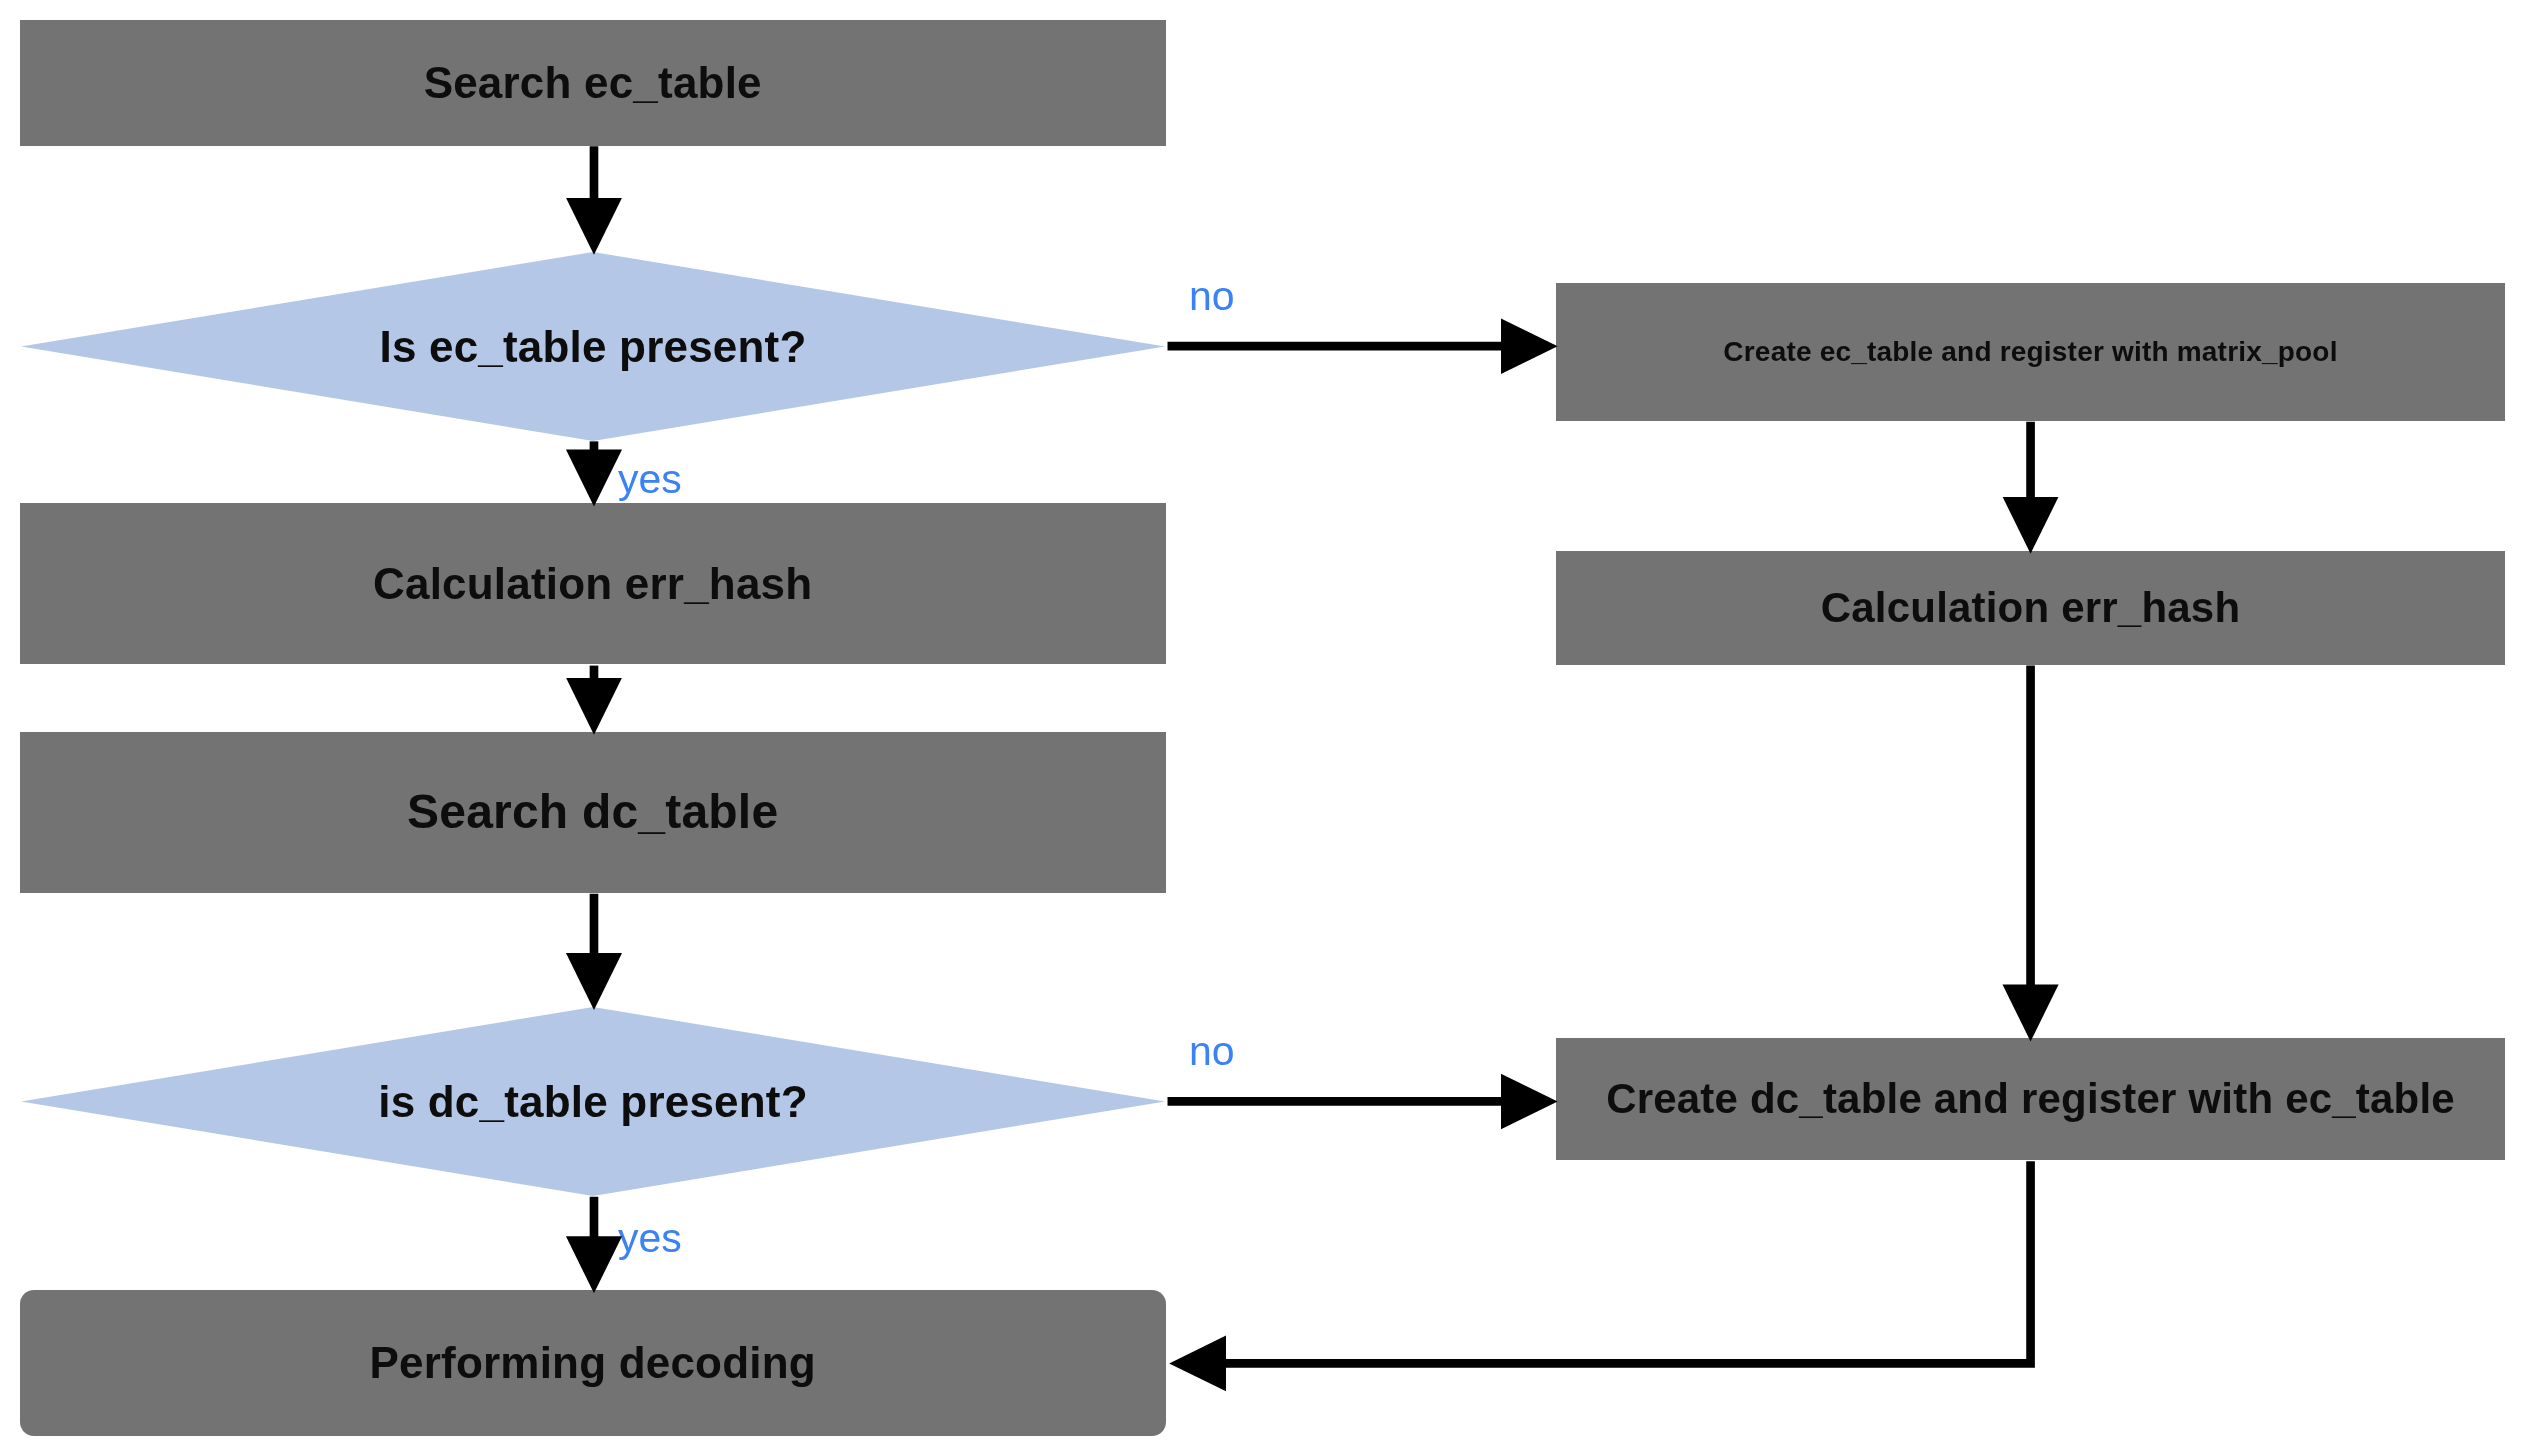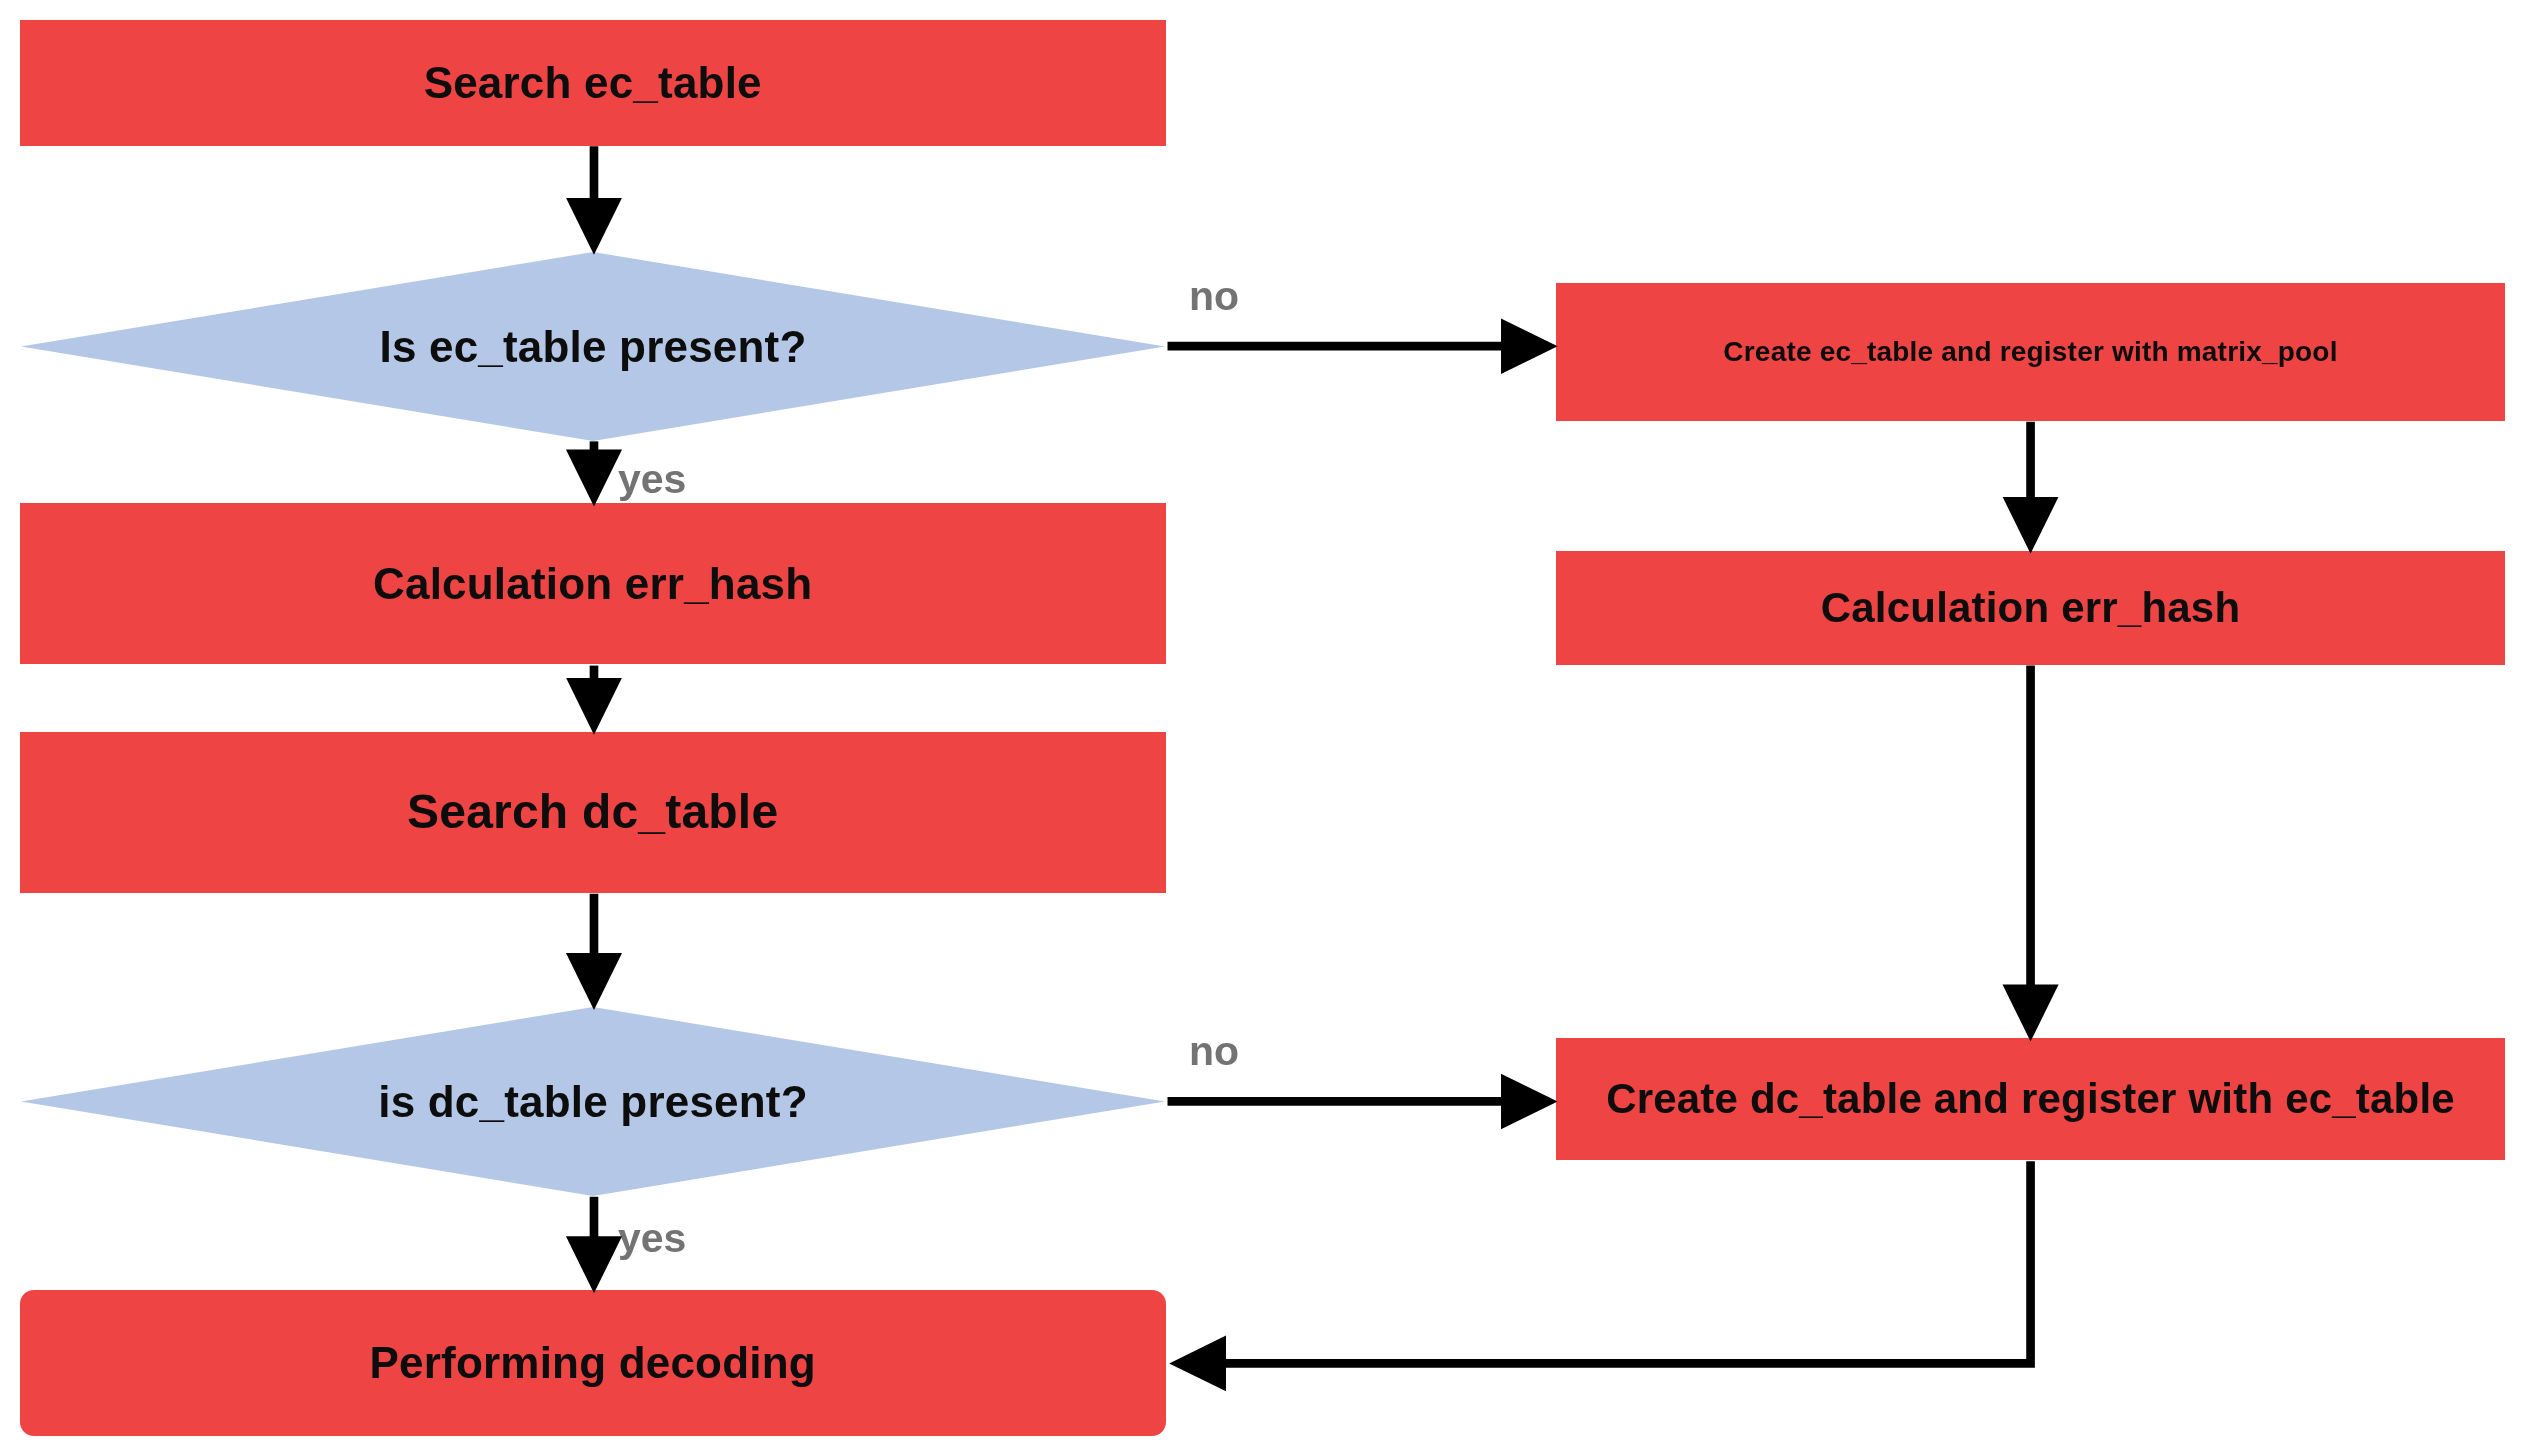--- a/index.html
+++ b/index.html
@@ -24,41 +24,41 @@
     justify-content: center;
     text-align: center;
     box-sizing: border-box;
     color: #0d0d0d;
     font-weight: bold;
     line-height: 1.22;
     letter-spacing: 0.2px;
     padding: 0 19px;
   }
   .process {
-    background: #ef4444;
+    background: #737373;
   }
   .decision {
     background: transparent;
   }
   .decision .diamond-shape {
     position: absolute;
     left: 0; top: 0;
     width: 100%; height: 100%;
     background: #b4c7e7;
     clip-path: polygon(50% 0%, 100% 50%, 50% 100%, 0% 50%);
     z-index: 0;
   }
   .decision .decision-label {
     position: relative;
     z-index: 1;
   }
   .edge-label {
     position: absolute;
-    color: #737373;
-    font-weight: bold;
+    color: #3b82f6;
+    font-weight: normal;
     white-space: nowrap;
   }
   svg.connectors {
     position: absolute;
     left: 0;
     top: 0;
     width: 2538px;
     height: 1450px;
     z-index: 2;
     pointer-events: none;

